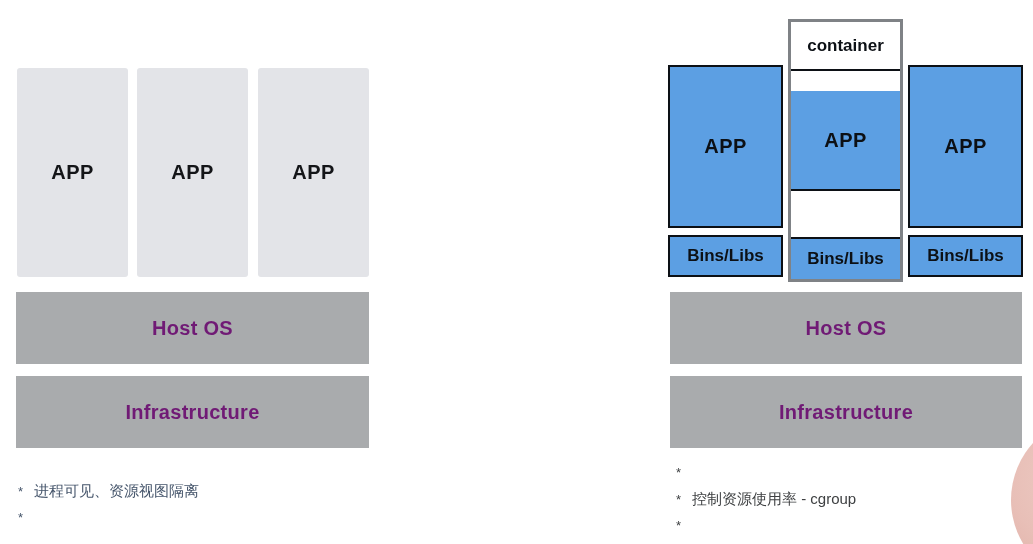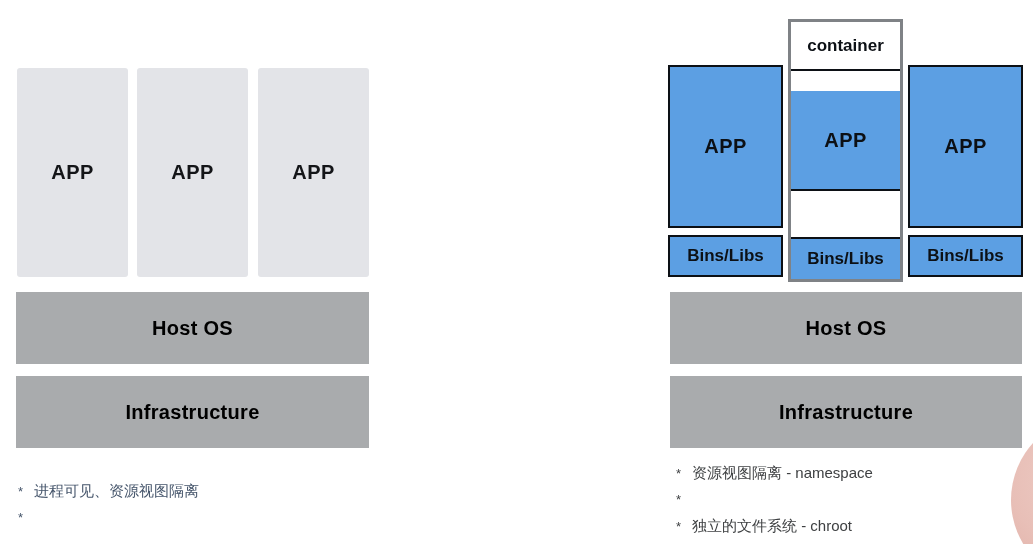--- a/index.html
+++ b/index.html
@@ -19,21 +19,21 @@
     border-radius: 3px;
     display: flex; align-items: center; justify-content: center;
     font-weight: bold; font-size: 20px; color: #141518;
     letter-spacing: 0.5px;
   }
 
   
   .bar {
     background: var(--bar_gray, #a9abad);
     display: flex; align-items: center; justify-content: center;
-    font-weight: bold; font-size: 20px; color: #000000;
+    font-weight: bold; font-size: 20px; color: #701a75;
     letter-spacing: 0.3px;
   }
 
   
   .app-blue, .bins-blue {
     background: var(--blue, #5c9fe3);
     border: 2px solid #0c1015;
     display: flex; align-items: center; justify-content: center;
     font-weight: bold; color: #0c1015;
   }
@@ -119,26 +119,25 @@
 
   <div class="abs app-blue" style="left:908px; top:65px; width:115px; height:163px;">APP</div>
   <div class="abs bins-blue" style="left:908px; top:235px; width:115px; height:42px;">Bins/Libs</div>
 
   <div class="abs bar" style="left:670px; top:292px; width:352px; height:72px;">Host OS</div>
   <div class="abs bar" style="left:670px; top:376px; width:352px; height:72px;">Infrastructure</div>
 
   <div class="abs notes notes-right" style="left:676px; top:464px; width:330px;">
     <div class="note-line">
       <span class="note-bullet">*</span>
-      <span>资源视图隔离 - namespace</span>
     </div>
     <div class="note-line">
       <span class="note-bullet">*</span>
+      <span>控制资源使用率 - cgroup</span>
     </div>
     <div class="note-line">
       <span class="note-bullet">*</span>
-      <span>独立的文件系统 - chroot</span>
     </div>
   </div>
 
   <div class="abs webcam-bubble" style="left:1011px; top:415px; width:170px; height:170px;"></div>
 
 </div>
 
 </body></html>

